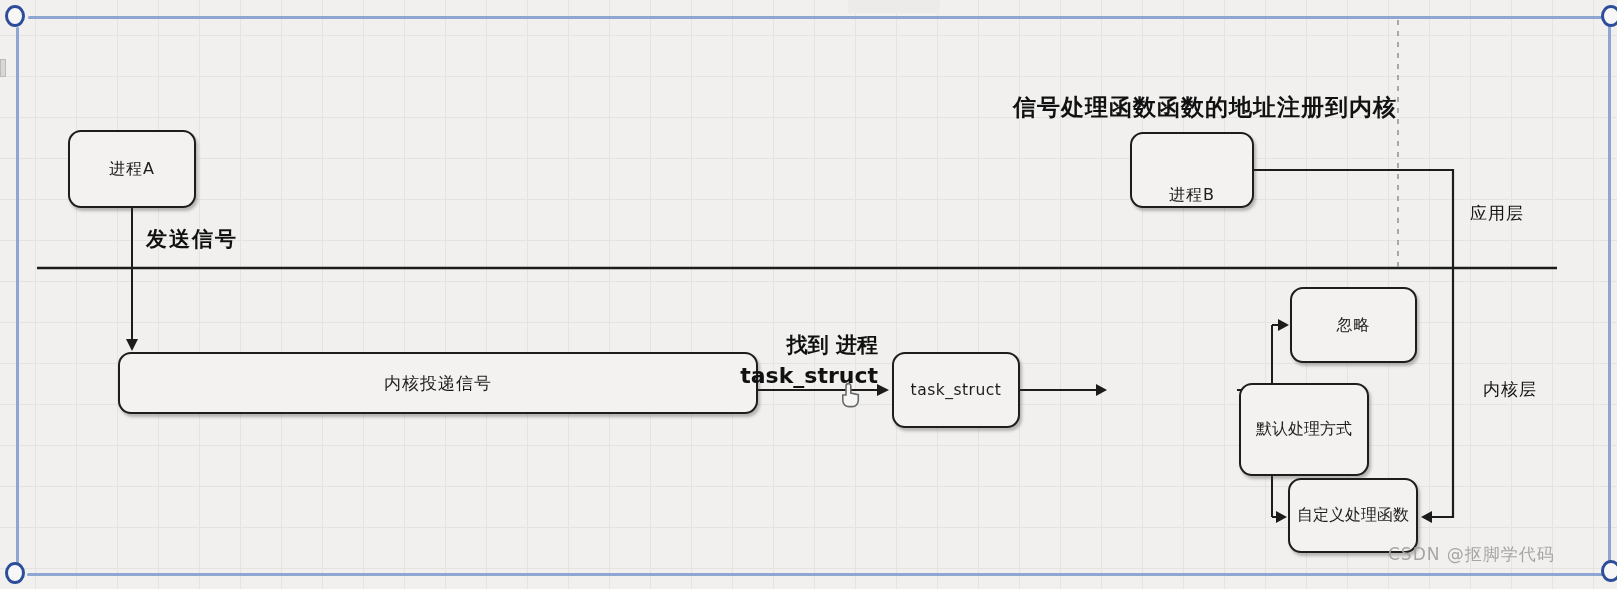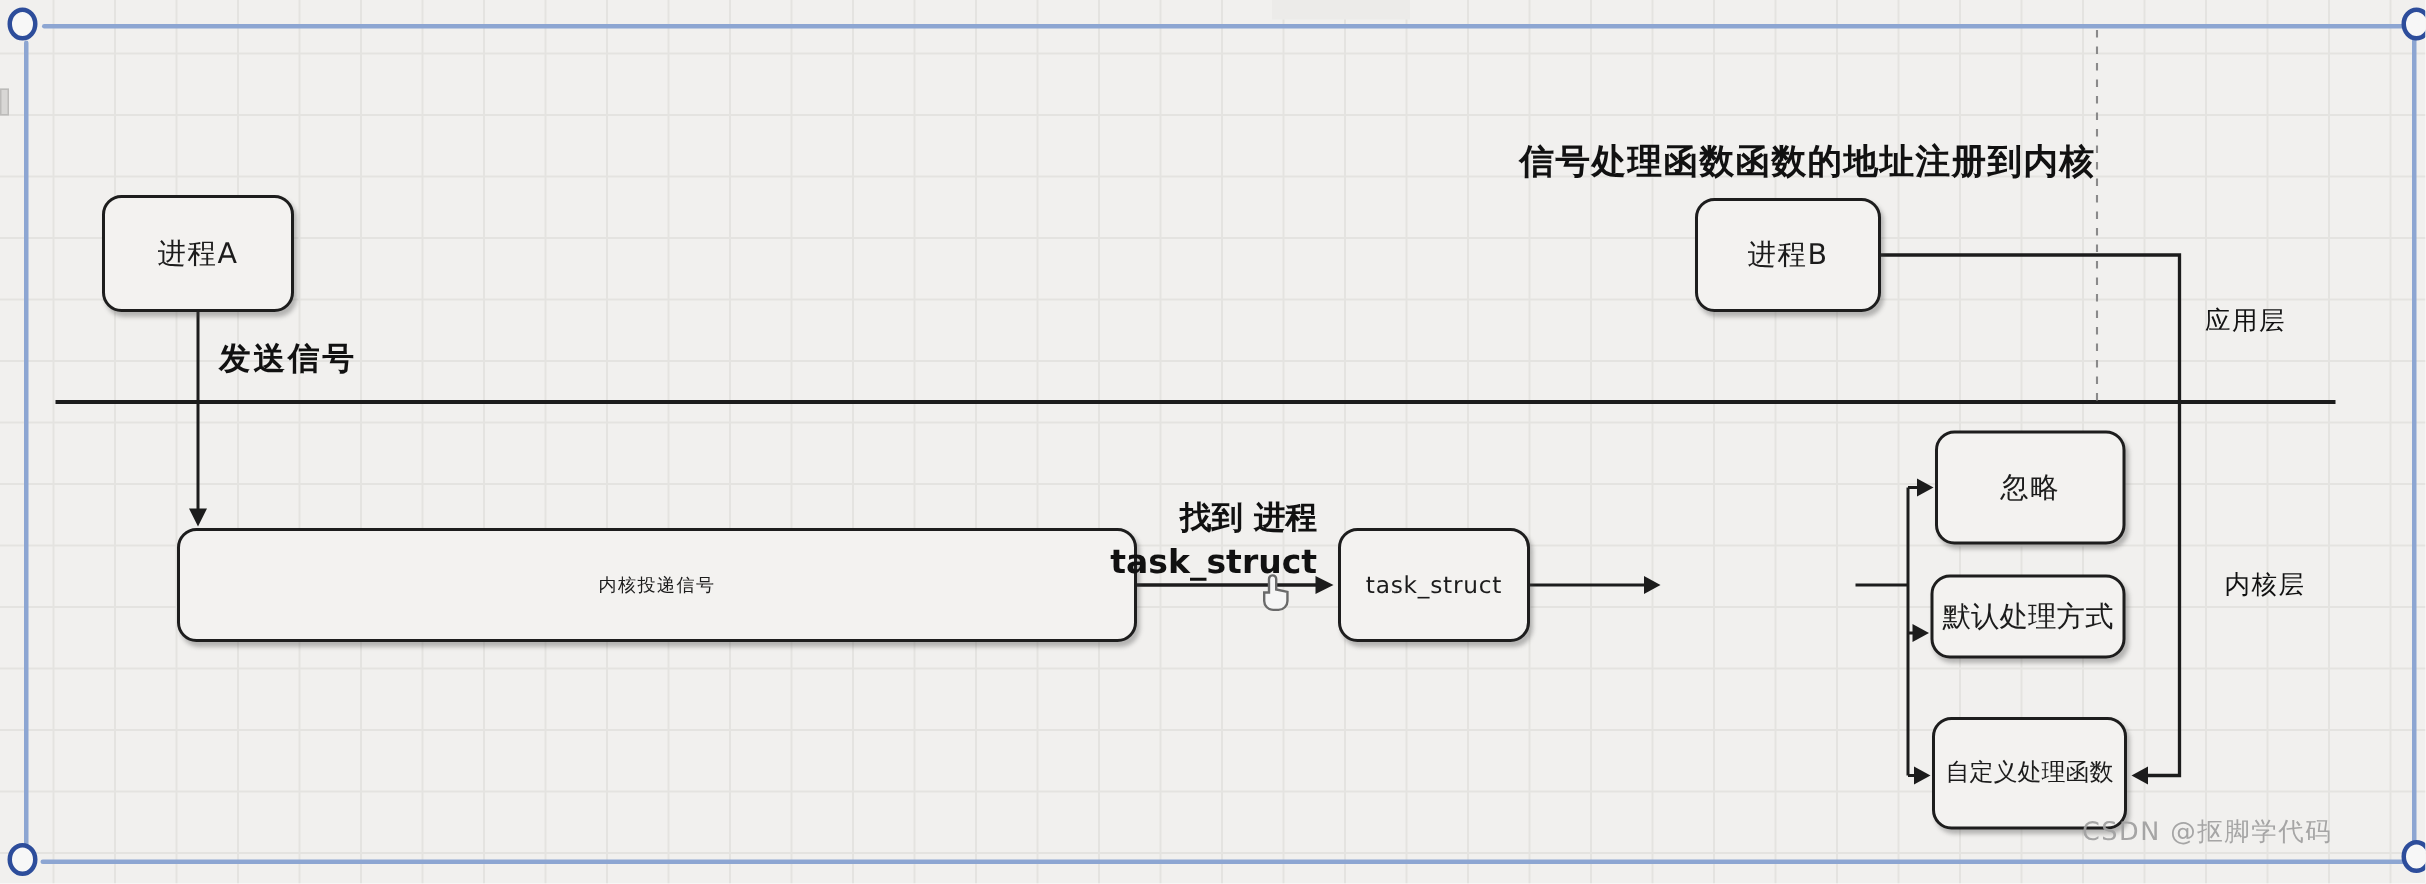--- a/index.html
+++ b/index.html
@@ -16,21 +16,21 @@
   .frame-line{position:absolute;background:#8da6d2;border-radius:2px;}
   .handle{
     position:absolute;width:20px;height:22px;border-radius:50%;
     background:#f7f7f7;border:3px solid #2d4d9b;box-sizing:border-box;
   }
   .node{
     position:absolute;box-sizing:border-box;
     border:2.4px solid #1d1d1d;border-radius:13px;background:#f3f2f0;
     box-shadow:2px 3px 3px rgba(70,70,70,0.35);
     display:flex;align-items:center;justify-content:center;
-    font-size:19px;color:#1c1c1c;letter-spacing:1px;
+    font-size:16px;color:#1c1c1c;letter-spacing:1px;
   }
   .lbl{position:absolute;color:#111;white-space:nowrap;}
   .lbl.bold{font-weight:bold;}
   svg.wires{position:absolute;left:0;top:0;pointer-events:none;}
   .watermark{position:absolute;color:#a2a2a2;opacity:.95;font-size:17px;letter-spacing:1px;}
   .edge-stub{position:absolute;background:#d8d7d5;border:1px solid #bcbbb9;box-sizing:border-box;}
   .top-strip{position:absolute;background:#ecebe9;}
 </style>
 </head>
 <body>
@@ -75,38 +75,38 @@
     <polygon points="1276,511 1276,523 1287,517" fill="#1c1c1c"></polygon>
 
     <polyline points="1253,170 1453,170 1453,517 1431,517" fill="none" stroke="#1c1c1c" stroke-width="2.2"></polyline>
     <polygon points="1432,511 1432,523 1421,517" fill="#1c1c1c"></polygon>
   </svg>
 
   <div class="node" style="left:68px;top:130px;width:128px;height:78px;">
     <span>进程A</span>
   </div>
 
-  <div class="node" style="left:1130px;top:132px;width:124px;height:76px;">
+  <div class="node" style="left:1130px;top:132px;width:124px;height:76px;align-items:flex-end;">
     <span>进程B</span>
   </div>
 
-  <div class="node" style="left:118px;top:352px;width:640px;height:76px;font-size:12px;">
+  <div class="node" style="left:118px;top:352px;width:640px;height:62px;font-size:17px;">
     <span>内核投递信号</span>
   </div>
 
   <div class="node" style="left:892px;top:352px;width:128px;height:76px;font-size:15.5px;letter-spacing:0.5px;">
     <span>task_struct</span>
   </div>
 
 
   <div class="node" style="left:1290px;top:287px;width:127px;height:76px;">
     <span>忽略</span>
   </div>
 
-  <div class="node" style="left:1287px;top:383px;width:130px;height:56px;letter-spacing:0;">
+  <div class="node" style="left:1239px;top:383px;width:130px;height:93px;letter-spacing:0;">
     <span>默认处理方式</span>
   </div>
 
   <div class="node" style="left:1288px;top:478px;width:130px;height:75px;letter-spacing:0;font-size:16px;">
     <span>自定义处理函数</span>
   </div>
 
   <div class="lbl bold" style="left:1013px;top:92px;font-size:23px;letter-spacing:1px;">信号处理函数函数的地址注册到内核</div>
 
   <div class="lbl bold" style="left:146px;top:225px;font-size:21px;letter-spacing:2px;">发送信号</div>

